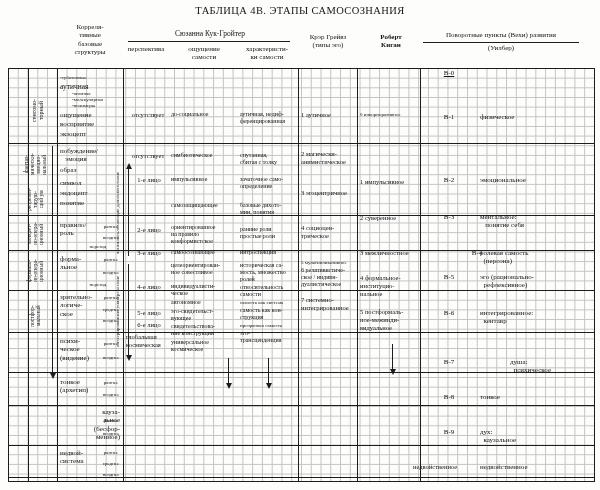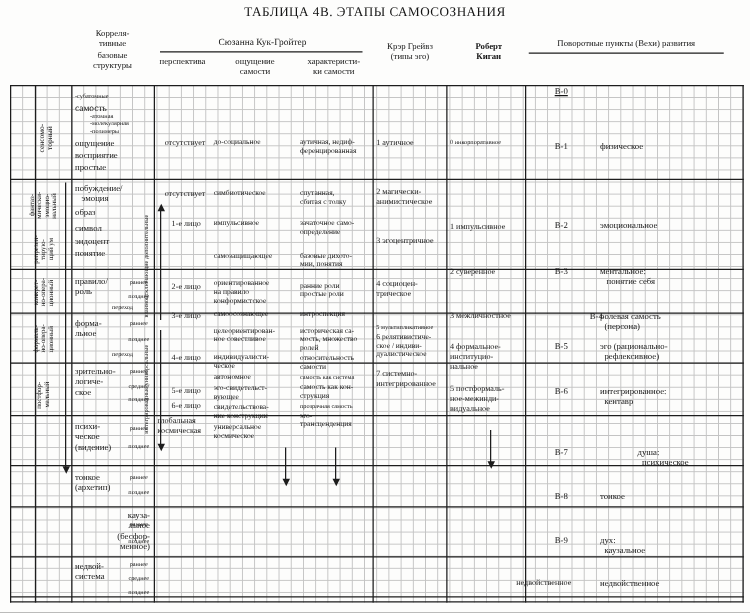--- a/index.html
+++ b/index.html
@@ -40,20 +40,21 @@
   <div class="t c f7" style="left:172px;top:45px;width:64px;">ощущение
 самости</div>
   <div class="t c f7" style="left:236px;top:45px;width:62px;">характеристи-
 ки самости</div>
   <div class="t c f7" style="left:296px;top:33px;width:64px;">Крэр Грейвз
 (типы эго)</div>
   <div class="t c f7" style="left:358px;top:33px;width:66px;font-weight:bold;">Роберт
 Киган</div>
   <div class="t c f7" style="left:418px;top:31px;width:166px;">Поворотные пункты (Вехи) развития</div>
   <div class="hl" style="left:423px;top:42px;width:156px;"></div>
+  <div class="t c f7" style="left:418px;top:44px;width:166px;">(Уилбер)</div>
 
   <div id="grid"></div>
 
   <div class="hl" style="left:8px;top:68px;width:587px;"></div>
   <div class="hl" style="left:8px;top:143px;width:587px;"></div>
   <div class="hl" style="left:8px;top:215px;width:587px;"></div>
   <div class="hl" style="left:8px;top:250px;width:587px;"></div>
   <div class="hl" style="left:8px;top:290px;width:587px;"></div>
   <div class="hl" style="left:8px;top:332px;width:587px;"></div>
   <div class="hl" style="left:8px;top:372px;width:587px;"></div>
@@ -86,27 +87,27 @@
   <div class="t rot f55" style="left:26px;top:252px;width:24px;height:38px;">формаль-
 но-опера-
 ционный</div>
   <div class="t rot f55" style="left:29px;top:293px;width:18px;height:46px;">постфор-
 мальный</div>
 
   <div class="vl" style="left:52px;top:146px;height:228px;"></div>
   <div class="ahd" style="left:50px;top:373px;"></div>
 
   <div class="t b f5" style="left:60px;top:75px;width:60px;">-субатомные</div>
-  <div class="t b f75" style="left:60px;top:82px;width:60px;">самость</div>
+  <div class="t b f75" style="left:60px;top:82px;width:60px;">аутичная</div>
   <div class="t f5" style="left:72px;top:91px;width:50px;">-атомная
 -молекулярная
 -полимеры</div>
   <div class="t b f7" style="left:60px;top:111px;width:60px;">ощущение</div>
   <div class="t b f7" style="left:60px;top:120px;width:60px;">восприятие</div>
-  <div class="t b f7" style="left:60px;top:130px;width:60px;">простые</div>
+  <div class="t b f7" style="left:60px;top:130px;width:60px;">экзоцепт</div>
   <div class="t b f7" style="left:60px;top:147px;width:60px;">побуждение/
 &nbsp;&nbsp;&nbsp;эмоция</div>
   <div class="t b f7" style="left:60px;top:166px;width:60px;">образ</div>
   <div class="t b f7" style="left:60px;top:179px;width:60px;">символ</div>
   <div class="t b f7" style="left:60px;top:189px;width:60px;">эндоцепт</div>
   <div class="t b f7" style="left:60px;top:199px;width:60px;">понятие</div>
   <div class="t b f7" style="left:60px;top:221px;width:60px;">правило/
 роль</div>
   <div class="t b f7" style="left:60px;top:255px;width:60px;">форма-
 льное</div>

